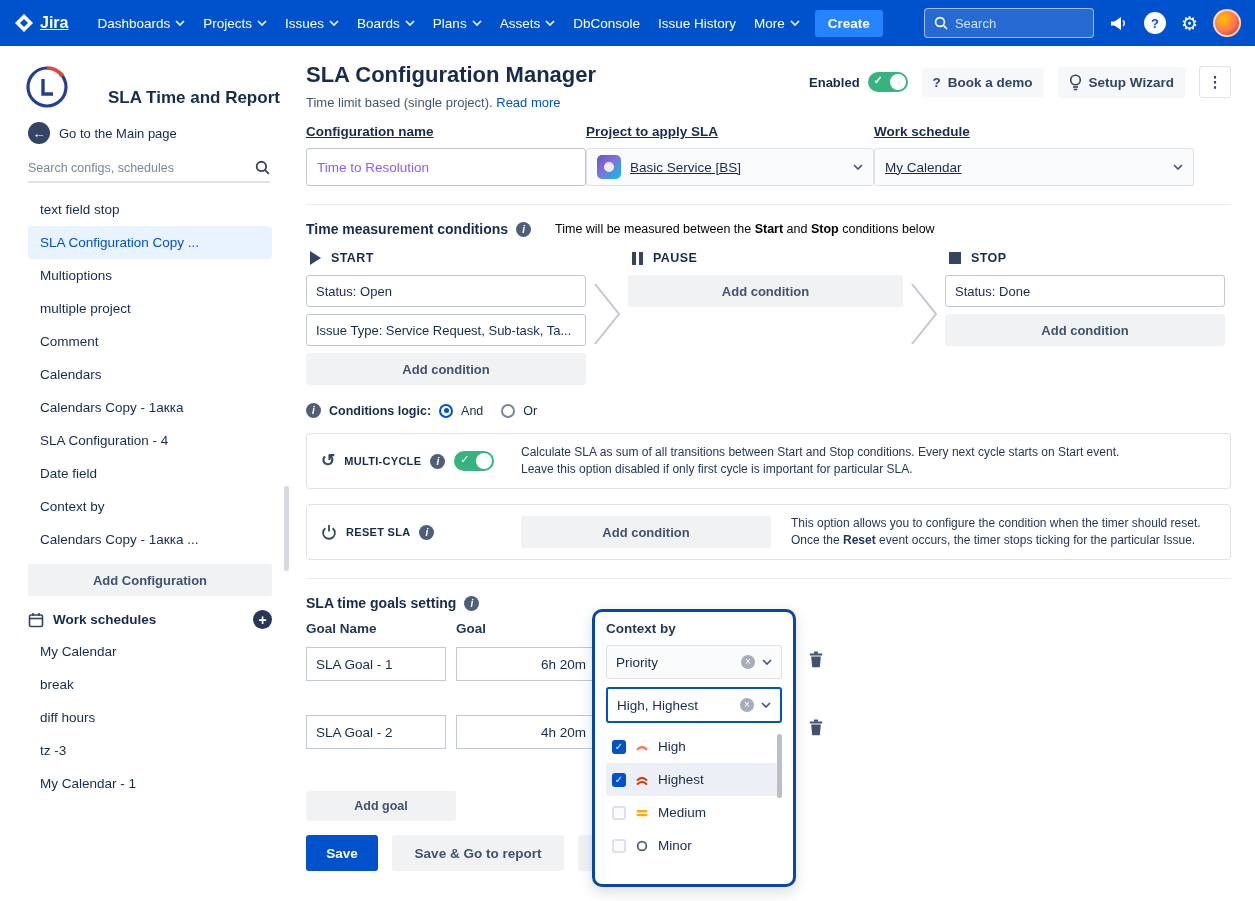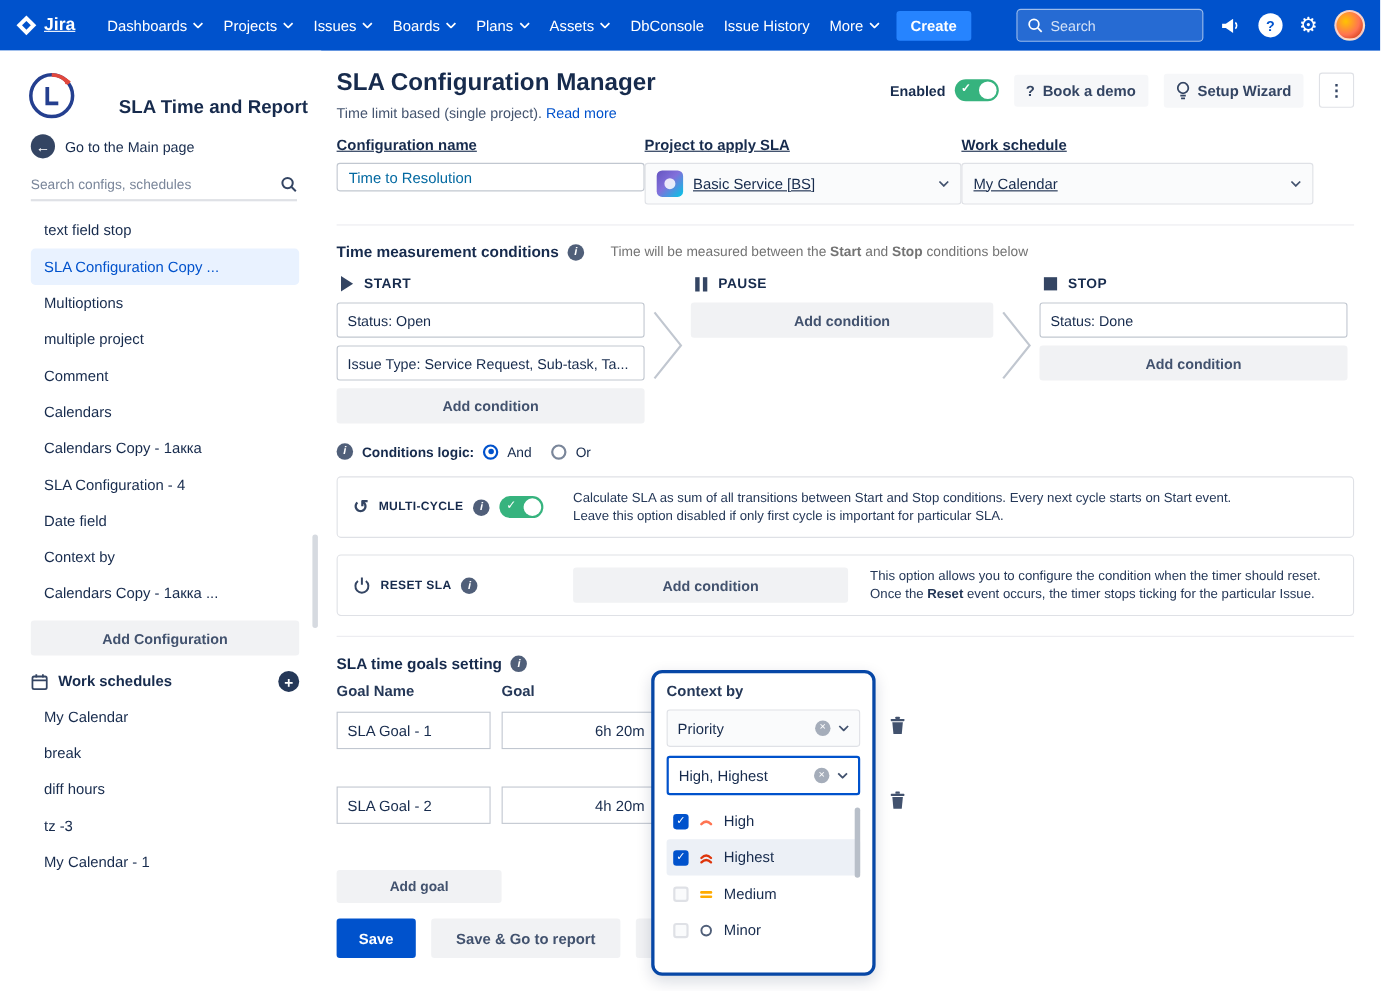--- a/index.html
+++ b/index.html
@@ -47,31 +47,31 @@
   .hdr-actions { display:flex; align-items:center; gap:14px; margin-top:4px; }
   .enabled-wrap { display:flex; align-items:center; gap:8px; font-weight:700; font-size:13px; }
   .toggle { position:relative; width:40px; height:20px; border-radius:10px; background:#36B37E; cursor:pointer; flex:0 0 auto; }
   .toggle .knob { position:absolute; right:2px; top:2px; width:16px; height:16px; border-radius:50%; background:#fff; }
   .toggle .tick { position:absolute; left:6px; top:2px; color:#fff; font-size:11px; }
   .pill-btn { display:flex; align-items:center; gap:7px; background:#F6F7F9; border-radius:3px; padding:7px 11px; font-weight:600; color:#344563; font-size:13.5px; cursor:pointer; }
   .kebab { width:32px; height:32px; border:1px solid #DFE1E6; border-radius:3px; display:flex; align-items:center; justify-content:center; font-weight:700; font-size:15px; color:#344563; cursor:pointer; letter-spacing:0; }
 
   .frow { display:flex; margin-top:14px;text-decoration:underline; }
   .fcol .flabel { font-weight:700; font-size:13.5px; margin-bottom:9px; }
-  .tinput { height:26px; border:1px solid #C1C7D0; border-radius:3px; padding:0 10px; font-size:13.5px; color:#0369a1; width:100%; font-family:inherit; background:#fff; }
+  .tinput { height:38px; border:1px solid #C1C7D0; border-radius:3px; padding:0 10px; font-size:13.5px; color:#8b5cf6; width:100%; font-family:inherit; background:#fff; }
   .select { height:38px; border:1px solid #DFE1E6; border-radius:3px; background:#FAFBFC; display:flex; align-items:center; gap:9px; padding:0 10px; cursor:pointer; font-size:13.5px; }
   .select .grow { flex:1; }
   .proj-avatar { width:24px; height:24px; border-radius:5px; background:linear-gradient(135deg,#6554C0 0%,#8270DB 45%,#00C7E6 100%); position:relative; }
   .proj-avatar::after { content:""; position:absolute; left:7px; top:7px; width:10px; height:10px; border-radius:50%; background:rgba(255,255,255,.85); }
   .divider { border:0; border-top:1px solid #EBECF0; margin:18px 0 0 0; }
 
   .sect-row { display:flex; align-items:center; gap:8px; margin-top:16px; }
   .sect-title { font-weight:700; font-size:14px; }
   .info-i { width:15px; height:15px; border-radius:50%; background:#505F79; color:#fff; font-size:10px; font-weight:700; display:inline-flex; align-items:center; justify-content:center; font-style:italic; flex:0 0 auto; }
-  .helper { font-size:12.5px; color:#737373; margin-left:16px;text-align:right; }
+  .helper { font-size:12.5px; color:#000000; margin-left:16px;text-align:right; }
 
   .cond-grid { display:flex; margin-top:14px; }
   .cond-col { width:280px; display:flex; flex-direction:column; gap:7px; }
   .cond-col.mid { width:275px; }
   .col-head { display:flex; align-items:center; gap:10px; font-weight:700; font-size:12.5px; letter-spacing:.4px; margin-bottom:3px; padding-left:4px; }
   .play-ic { width:0; height:0; border-left:11px solid #344563; border-top:7px solid transparent; border-bottom:7px solid transparent; }
   .pause-ic { display:flex; gap:3px; }
   .pause-ic i { width:4px; height:13px; background:#344563; }
   .stop-ic { width:12px; height:12px; background:#344563; }
   .cond-input { height:32px; border:1px solid #C1C7D0; border-radius:3px; padding:0 9px; display:flex; align-items:center; font-size:13px; background:#fff; white-space:nowrap; overflow:hidden; }

